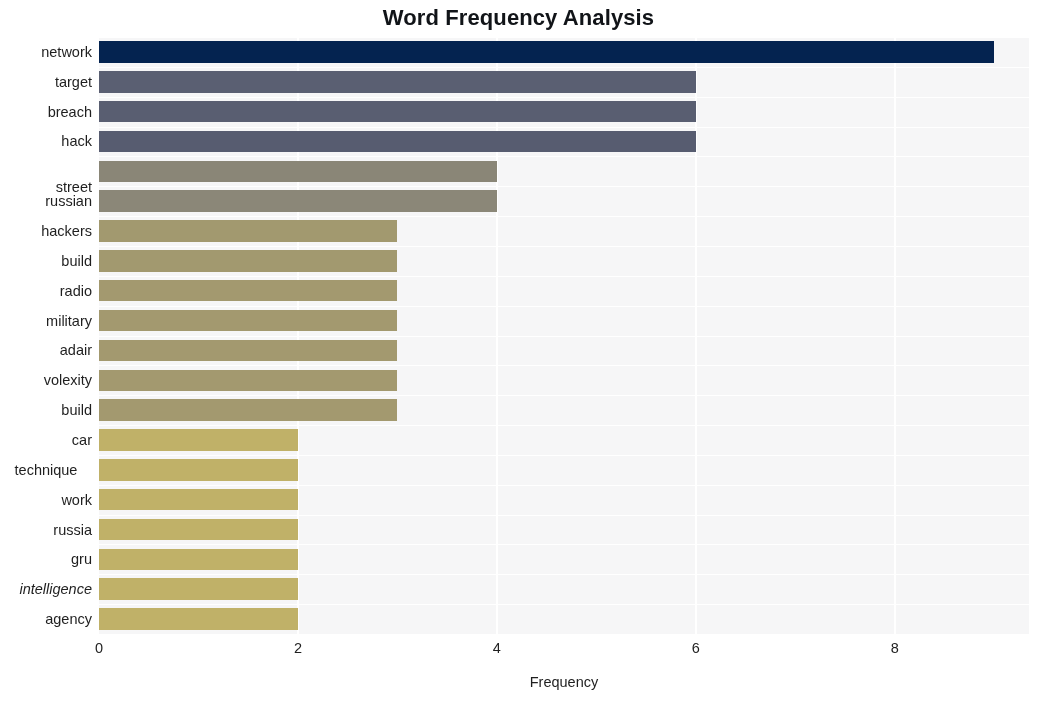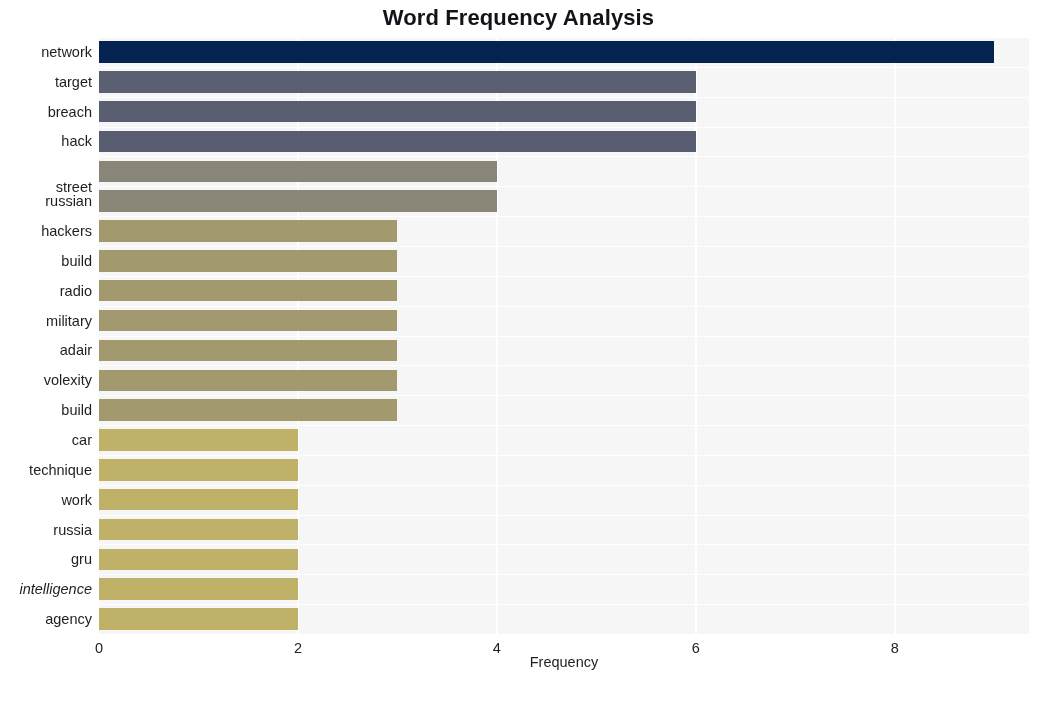--- a/index.html
+++ b/index.html
@@ -81,21 +81,21 @@
   }
   .xtick {
     position: absolute;
     top: 0;
     transform: translateX(-50%);
     font-size: 14.5px;
     color: #1f1f1f;
   }
   #xaxis-label {
     position: absolute;
-    left: 99px; top: 654px;
+    left: 99px; top: 674px;
     width: 930px;
     text-align: center;
     font-size: 14.5px;
     color: #1f1f1f;
   }
 </style>
 </head>
 <body>
 
 <div id="chart-root">
@@ -204,21 +204,21 @@
       <div class="ylab" style="top: 126.325px; margin-top: 16px;">street</div>
       <div class="ylab" style="top: 156.175px;">russian</div>
       <div class="ylab" style="top: 186.025px;">hackers</div>
       <div class="ylab" style="top: 215.875px;">build</div>
       <div class="ylab" style="top: 245.725px;">radio</div>
       <div class="ylab" style="top: 275.575px;">military</div>
       <div class="ylab" style="top: 305.425px;">adair</div>
       <div class="ylab" style="top: 335.275px; padding-left: 25px;">volexity</div>
       <div class="ylab" style="top: 365.125px;">build</div>
       <div class="ylab" style="top: 394.975px;">car</div>
-      <div class="ylab" style="top: 424.825px;">technique</div>
+      <div class="ylab" style="top: 424.825px; text-align: center;">technique</div>
       <div class="ylab" style="top: 454.675px;">work</div>
       <div class="ylab" style="top: 484.525px;">russia</div>
       <div class="ylab" style="top: 514.375px;">gru</div>
       <div class="ylab" style="top: 544.225px; font-style: italic;">intelligence</div>
       <div class="ylab" style="top: 574.075px;">agency</div>
     </div>
 
   <div id="xticks">
       <div class="xtick" style="left: 99px;">0</div>
       <div class="xtick" style="left: 297.93px;">2</div>

